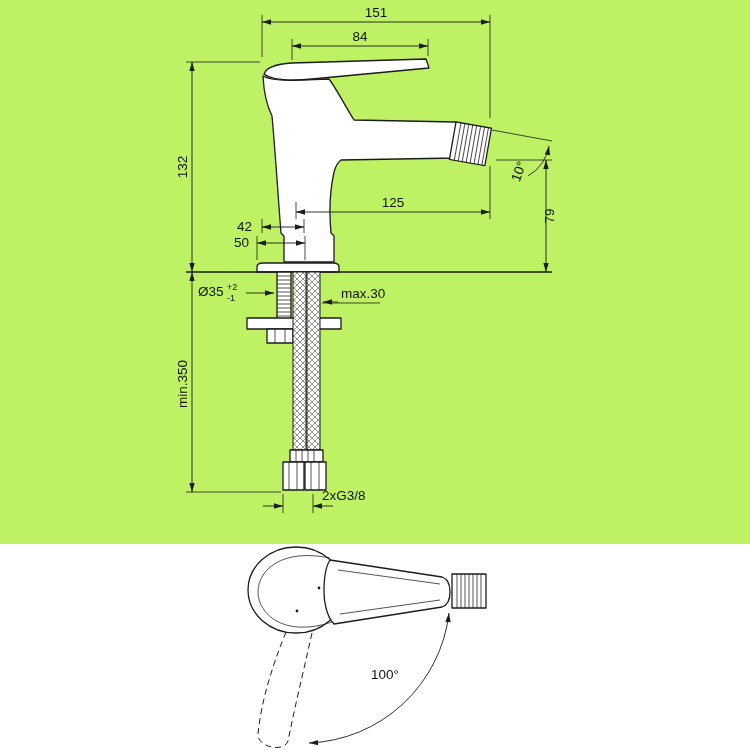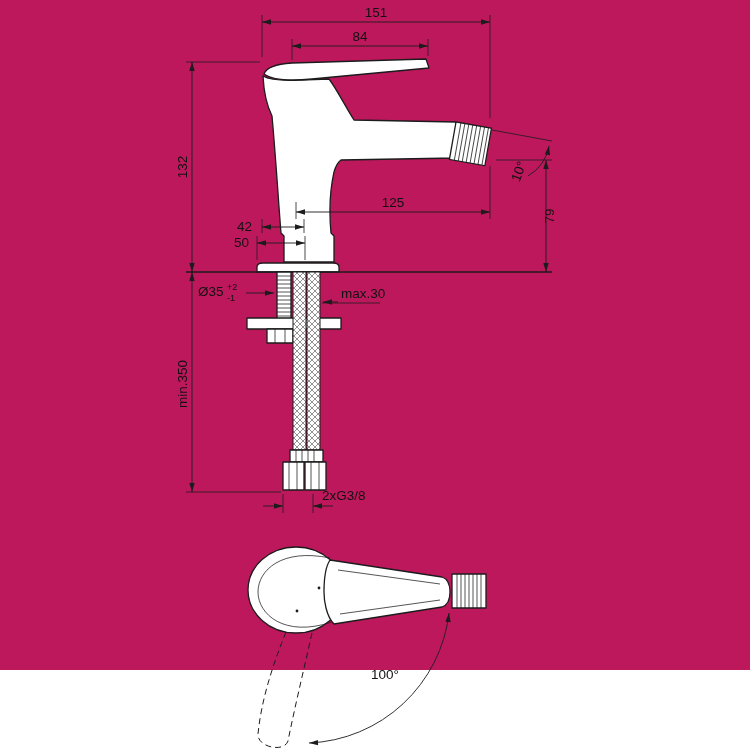--- a/index.html
+++ b/index.html
@@ -1,17 +1,17 @@
 <!DOCTYPE html>
 <html><head>
 <meta charset="utf-8">
 <style>
   html,body { margin:0; padding:0; background:#ffffff; }
   body { width:750px; height:750px; font-family:"Liberation Sans", sans-serif; }
-  .canvas { position:relative; width:750px; height:670px; background:#be185d; }
+  .canvas { position:relative; width:750px; height:544px; background:#bef264; }
   svg { display:block; }
   .outline { fill:#ffffff; stroke:#1c1c1c; stroke-width:1.3; stroke-linejoin:round; }
   .inner   { fill:none; stroke:#1c1c1c; stroke-width:0.75; }
   .dimline { stroke:#1c1c1c; stroke-width:0.9; fill:none; }
   .ext     { stroke:#1c1c1c; stroke-width:0.8; fill:none; }
   .dash    { stroke:#1c1c1c; stroke-width:1; fill:none; stroke-dasharray:6 4; }
   text.dim { font-size:13.5px; fill:#111; font-family:"Liberation Sans",sans-serif; }
   text.tol { font-size:9px;  fill:#111; font-family:"Liberation Sans",sans-serif; }
 </style>
 </head>

